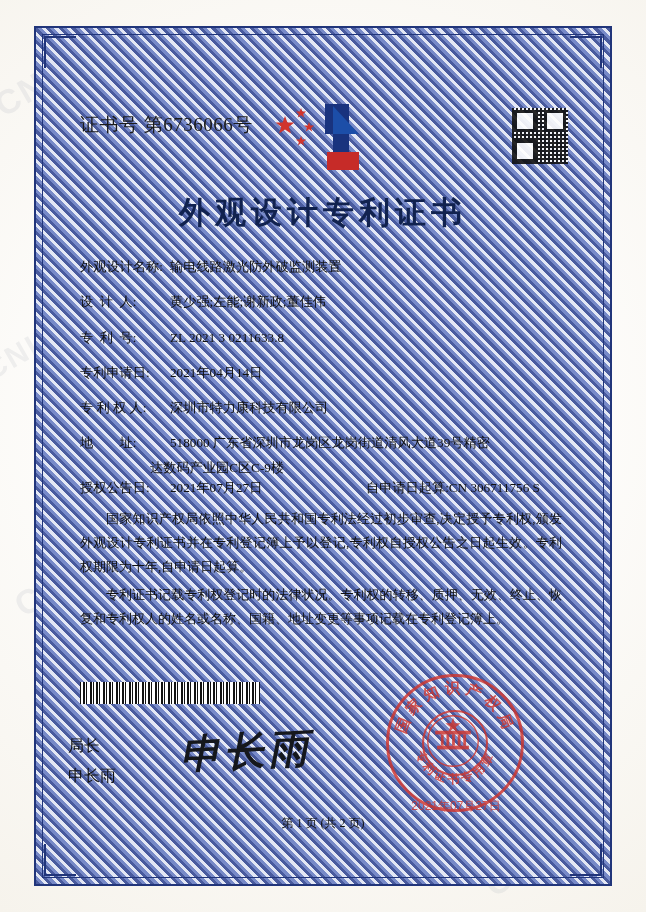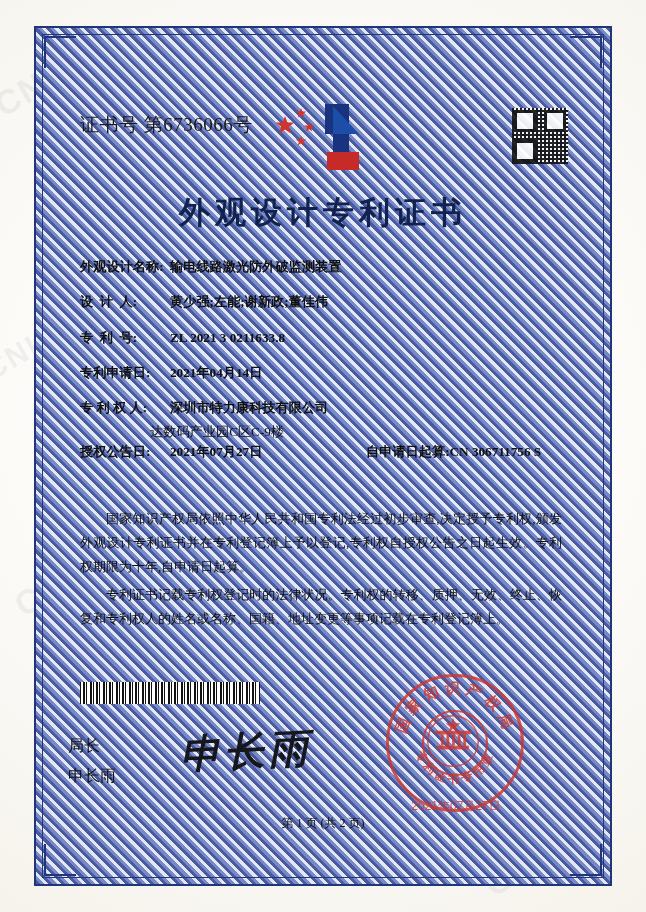--- a/index.html
+++ b/index.html
@@ -143,21 +143,20 @@
     right: 18px;
     top: 205px;
     font-size: 13.2px;
     color: #111;
     line-height: 1.5;
   }
   .frow {
     display: flex;
     align-items: center;
     margin-bottom: 15.5px;
-    font-weight: bold;
   }
   .flabel {
     flex: 0 0 auto;
     white-space: pre;
     color: #111;
   }
   .fvalue {
     flex: 1 1 auto;
     color: #111;
   }
@@ -348,20 +347,24 @@
       <div class="frow">
         <div class="flabel" style="width:90px">专利申请日:</div>
         <div class="fvalue">2021年04月14日</div>
       </div>
 
       <div class="frow">
         <div class="flabel" style="width:90px">专 利 权 人:</div>
         <div class="fvalue">深圳市特力康科技有限公司</div>
       </div>
 
+      <div class="frow">
+        <div class="flabel" style="width:90px">地        址:</div>
+        <div class="fvalue">518000 广东省深圳市龙岗区龙岗街道清风大道39号精密</div>
+      </div>
 
       <div class="addr-cont">达数码产业园C区C-9楼</div>
 
       <div class="frow dual">
         <div class="flabel" style="width:90px">授权公告日:</div>
         <div class="fvalue">2021年07月27日</div>
         <div class="sec-label" style="margin-left:10px">自申请日起算:</div>
         <div class="fvalue" style="width:auto">CN 306711756 S</div>
       </div>
 

